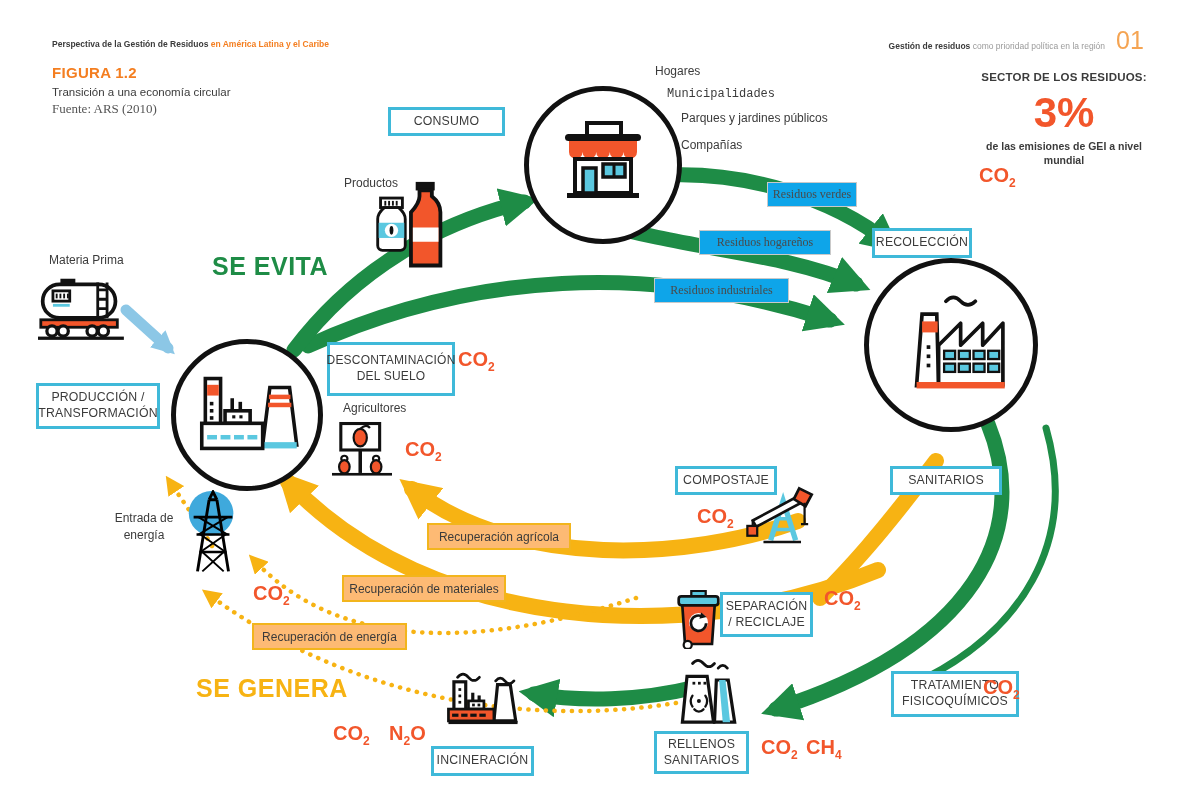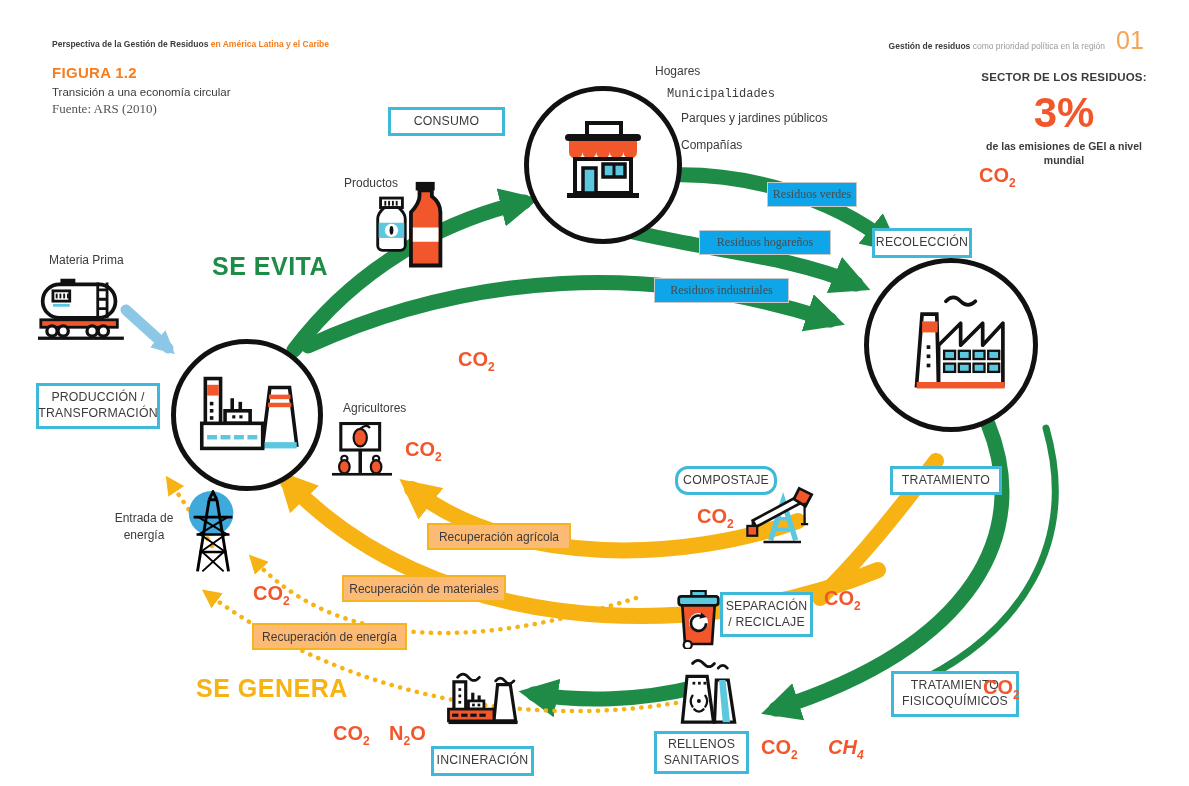--- a/index.html
+++ b/index.html
@@ -243,22 +243,23 @@
     <rect x="18" y="26" width="3" height="3" fill="#111"></rect>
       <rect x="24" y="26" width="3" height="3" fill="#111"></rect>
       <rect x="30" y="26" width="3" height="3" fill="#111"></rect>
     <circle cx="25" cy="47" r="2.2" fill="#111"></circle>
     <path d="M18,41 q-4,6 0,12 M32,41 q4,6 0,12 M20,56 q5,5 10,0" stroke="#111" stroke-width="2.5" fill="none" stroke-linecap="round"></path>
   </svg>
 
   <div class="pbox" style="left:388px;top:107px;width:117px;height:29px;">CONSUMO</div>
   <div class="pbox" style="left:872px;top:180px;width:100px;height:30px;margin-top:48px;">RECOLECCIÓN</div>
   <div class="pbox" style="left:36px;top:383px;width:124px;height:46px;">PRODUCCIÓN / TRANSFORMACIÓN</div>
-  <div class="pbox" style="left:675px;top:466px;width:102px;height:29px;border-radius:13px;">COMPOSTAJE</div>
-  <div class="pbox" style="left:890px;top:466px;width:112px;height:29px;">TRATAMIENTO</div>
+  <div class="pbox" style="left:327px;top:342px;width:128px;height:54px;font-size:12px;">DESCONTAMINACIÓN DEL SUELO</div>
+  <div class="pbox" style="left:675px;top:466px;width:102px;height:29px;">COMPOSTAJE</div>
+  <div class="pbox" style="left:890px;top:466px;width:112px;height:29px;">SANITARIOS</div>
   <div class="pbox" style="left:720px;top:592px;width:93px;height:45px;">SEPARACIÓN / RECICLAJE</div>
   <div class="pbox" style="left:891px;top:671px;width:128px;height:46px;">TRATAMIENTO FISICOQUÍMICOS</div>
   <div class="pbox" style="left:431px;top:746px;width:103px;height:30px;">INCINERACIÓN</div>
   <div class="pbox" style="left:654px;top:731px;width:95px;height:43px;">RELLENOS SANITARIOS</div>
 
   <div class="sbox" style="left:767px;top:182px;width:90px;height:25px;">Residuos verdes</div>
   <div class="sbox" style="left:699px;top:230px;width:132px;height:25px;">Residuos hogareños</div>
   <div class="sbox" style="left:654px;top:278px;width:135px;height:25px;">Residuos industriales</div>
 
   <div class="rbox" style="left:427px;top:523px;width:144px;height:27px;">Recuperación agrícola</div>
@@ -279,15 +280,15 @@
   <div class="chem" style="left:979px;top:164px;">CO<sub>2</sub></div>
   <div class="chem" style="left:458px;top:348px;">CO<sub>2</sub></div>
   <div class="chem" style="left:405px;top:438px;">CO<sub>2</sub></div>
   <div class="chem" style="left:697px;top:505px;">CO<sub>2</sub></div>
   <div class="chem" style="left:824px;top:587px;">CO<sub>2</sub></div>
   <div class="chem" style="left:983px;top:676px;">CO<sub>2</sub></div>
   <div class="chem" style="left:253px;top:582px;">CO<sub>2</sub></div>
   <div class="chem" style="left:333px;top:722px;">CO<sub>2</sub></div>
   <div class="chem" style="left:389px;top:722px;">N<sub>2</sub>O</div>
   <div class="chem" style="left:761px;top:736px;">CO<sub>2</sub></div>
-  <div class="chem" style="left:828px;top:736px;font-style:italic;">CH<sub>4</sub></div>
+  <div class="chem" style="left:806px;top:736px;">CH<sub>4</sub></div>
 
 </div>
 
 </body></html>

